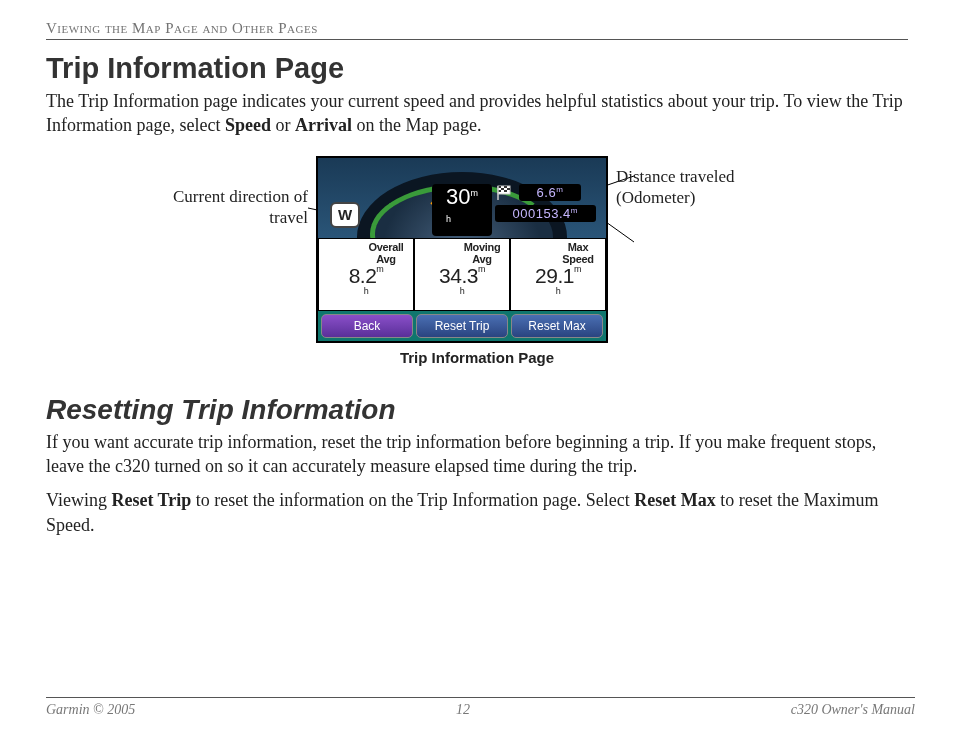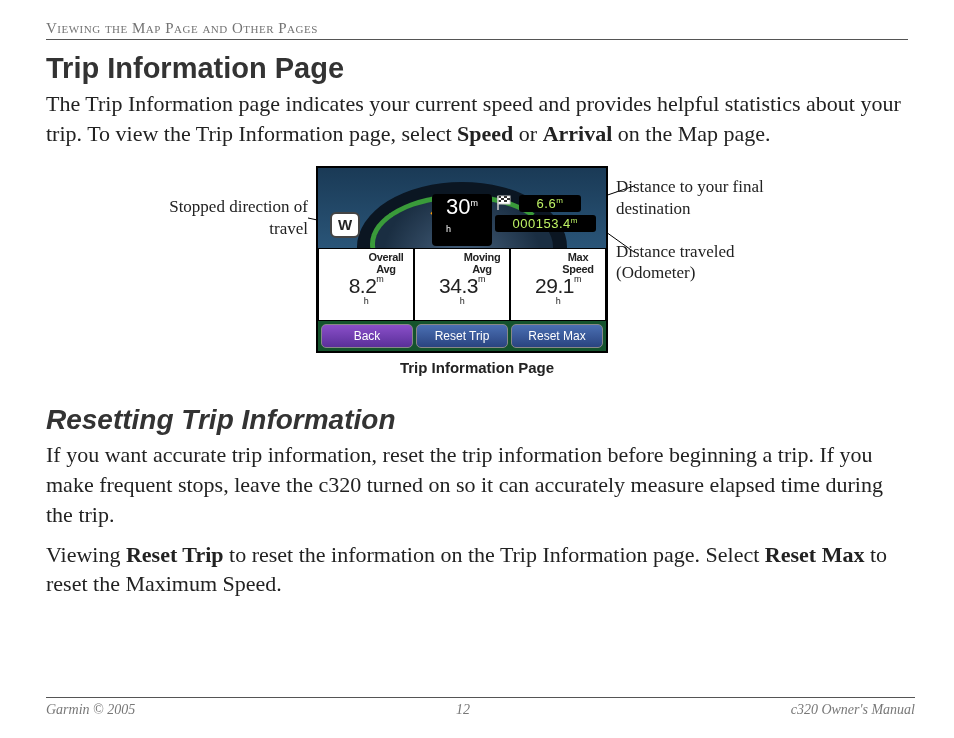--- a/index.html
+++ b/index.html
@@ -30,21 +30,21 @@
   h2.sub {
     font-family: Verdana, Geneva, sans-serif;
     font-weight: 700;
     font-style: italic;
     font-size: 28px;
     color: #333;
     margin-top: 28px;
     margin-bottom: 4px;
   }
   p.body {
-    font-size: 22px;
+    font-size: 18px;
     line-height: 1.35;
     margin-bottom: 10px;
   }
   p.body strong { font-weight: bold; }
   .figure-area {
     display: flex;
     justify-content: center;
     margin: 18px 0 4px 0;
   }
   .figure-wrap {
@@ -115,21 +115,21 @@
     position:absolute; right:10px; top:26px;
     display:flex; flex-direction:column; gap:3px;
   }
   .flag-row { display:flex; align-items:center; gap:4px; }
   .flag-icon {
     width:20px; height:18px;
     display:flex; align-items:center; justify-content:center;
     font-size:14px;
   }
   .mini-box {
-    background:#000; color:#bef264;
+    background:#000; color:#c4b5fd;
     font-family: 'Arial Black', Arial, sans-serif;
     font-size:13px;
     padding:1px 18px;
     border-radius:3px;
     letter-spacing:0.5px;
     min-width:62px;
     text-align:left;
   }
   .mini-box sup { font-size:8px; vertical-align:top; }
   .speed-center {
@@ -158,21 +158,21 @@
     letter-spacing:-0.3px;
     padding-left:40px;
   }
   .cell .val {
     font-family: 'Arial Black', Arial, sans-serif;
     font-size:21px;
     letter-spacing:-0.5px;
     line-height:1.05;
   }
   .cell .val sup { font-size:9px; vertical-align:top; }
-  .btn-row { display:flex; gap:3px; padding:3px; background:#14532d; }
+  .btn-row { display:flex; gap:3px; padding:3px; background:#0f766e; }
   .dev-btn {
     flex:1;
     font-family: Verdana, sans-serif;
     font-size:12px;
     color:#fff;
     text-align:center;
     padding:4px 0;
     border-radius:5px;
     border:1px solid #888;
   }
@@ -215,21 +215,21 @@
 <div class="figure-area">
   <div class="figure-wrap" style="position:relative;">
 
     <svg class="leaders" width="680" height="230">
       <line x1="170" y1="52" x2="198" y2="58" stroke="#000" stroke-width="1"></line>
       <line x1="496" y1="20" x2="452" y2="35" stroke="#000" stroke-width="1"></line>
       <line x1="496" y1="86" x2="454" y2="56" stroke="#000" stroke-width="1"></line>
     </svg>
 
     <div class="ann-col-left">
-      <div class="ann-item">Stopped direction of travel</div>
+      <div class="ann-item">Current direction of travel</div>
     </div>
 
     <div class="device">
       <div class="gauge-row">
         <div class="gauge-arc"></div>
         <div class="gauge-inner"></div>
         <div class="needle"></div>
         <div class="dir-badge">W</div>
         <div class="top-boxes">
           <div class="flag-row">
@@ -269,21 +269,20 @@
 
 
       <div class="btn-row">
         <div class="dev-btn btn-back">Back</div>
         <div class="dev-btn btn-blue">Reset Trip</div>
         <div class="dev-btn btn-blue">Reset Max</div>
       </div>
     </div>
 
     <div class="ann-col-right">
-      <div class="ann-item">Distance to your final destination</div>
       <div class="ann-item">Distance traveled (Odometer)</div>
     </div>
 
   </div>
 </div>
 
 <div class="caption">Trip Information Page</div>
 
 <h2 class="sub">Resetting Trip Information</h2>
 

